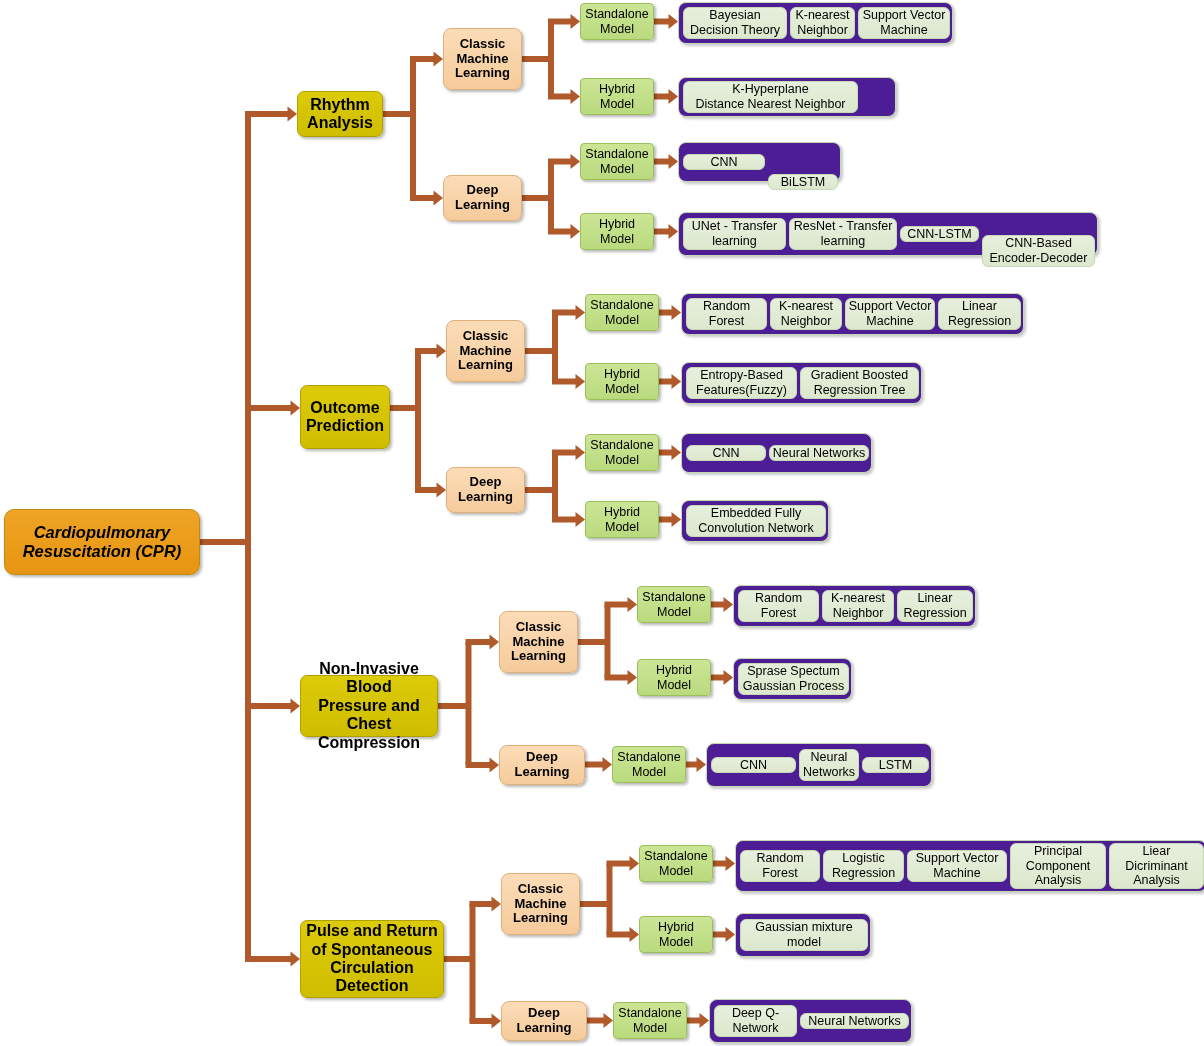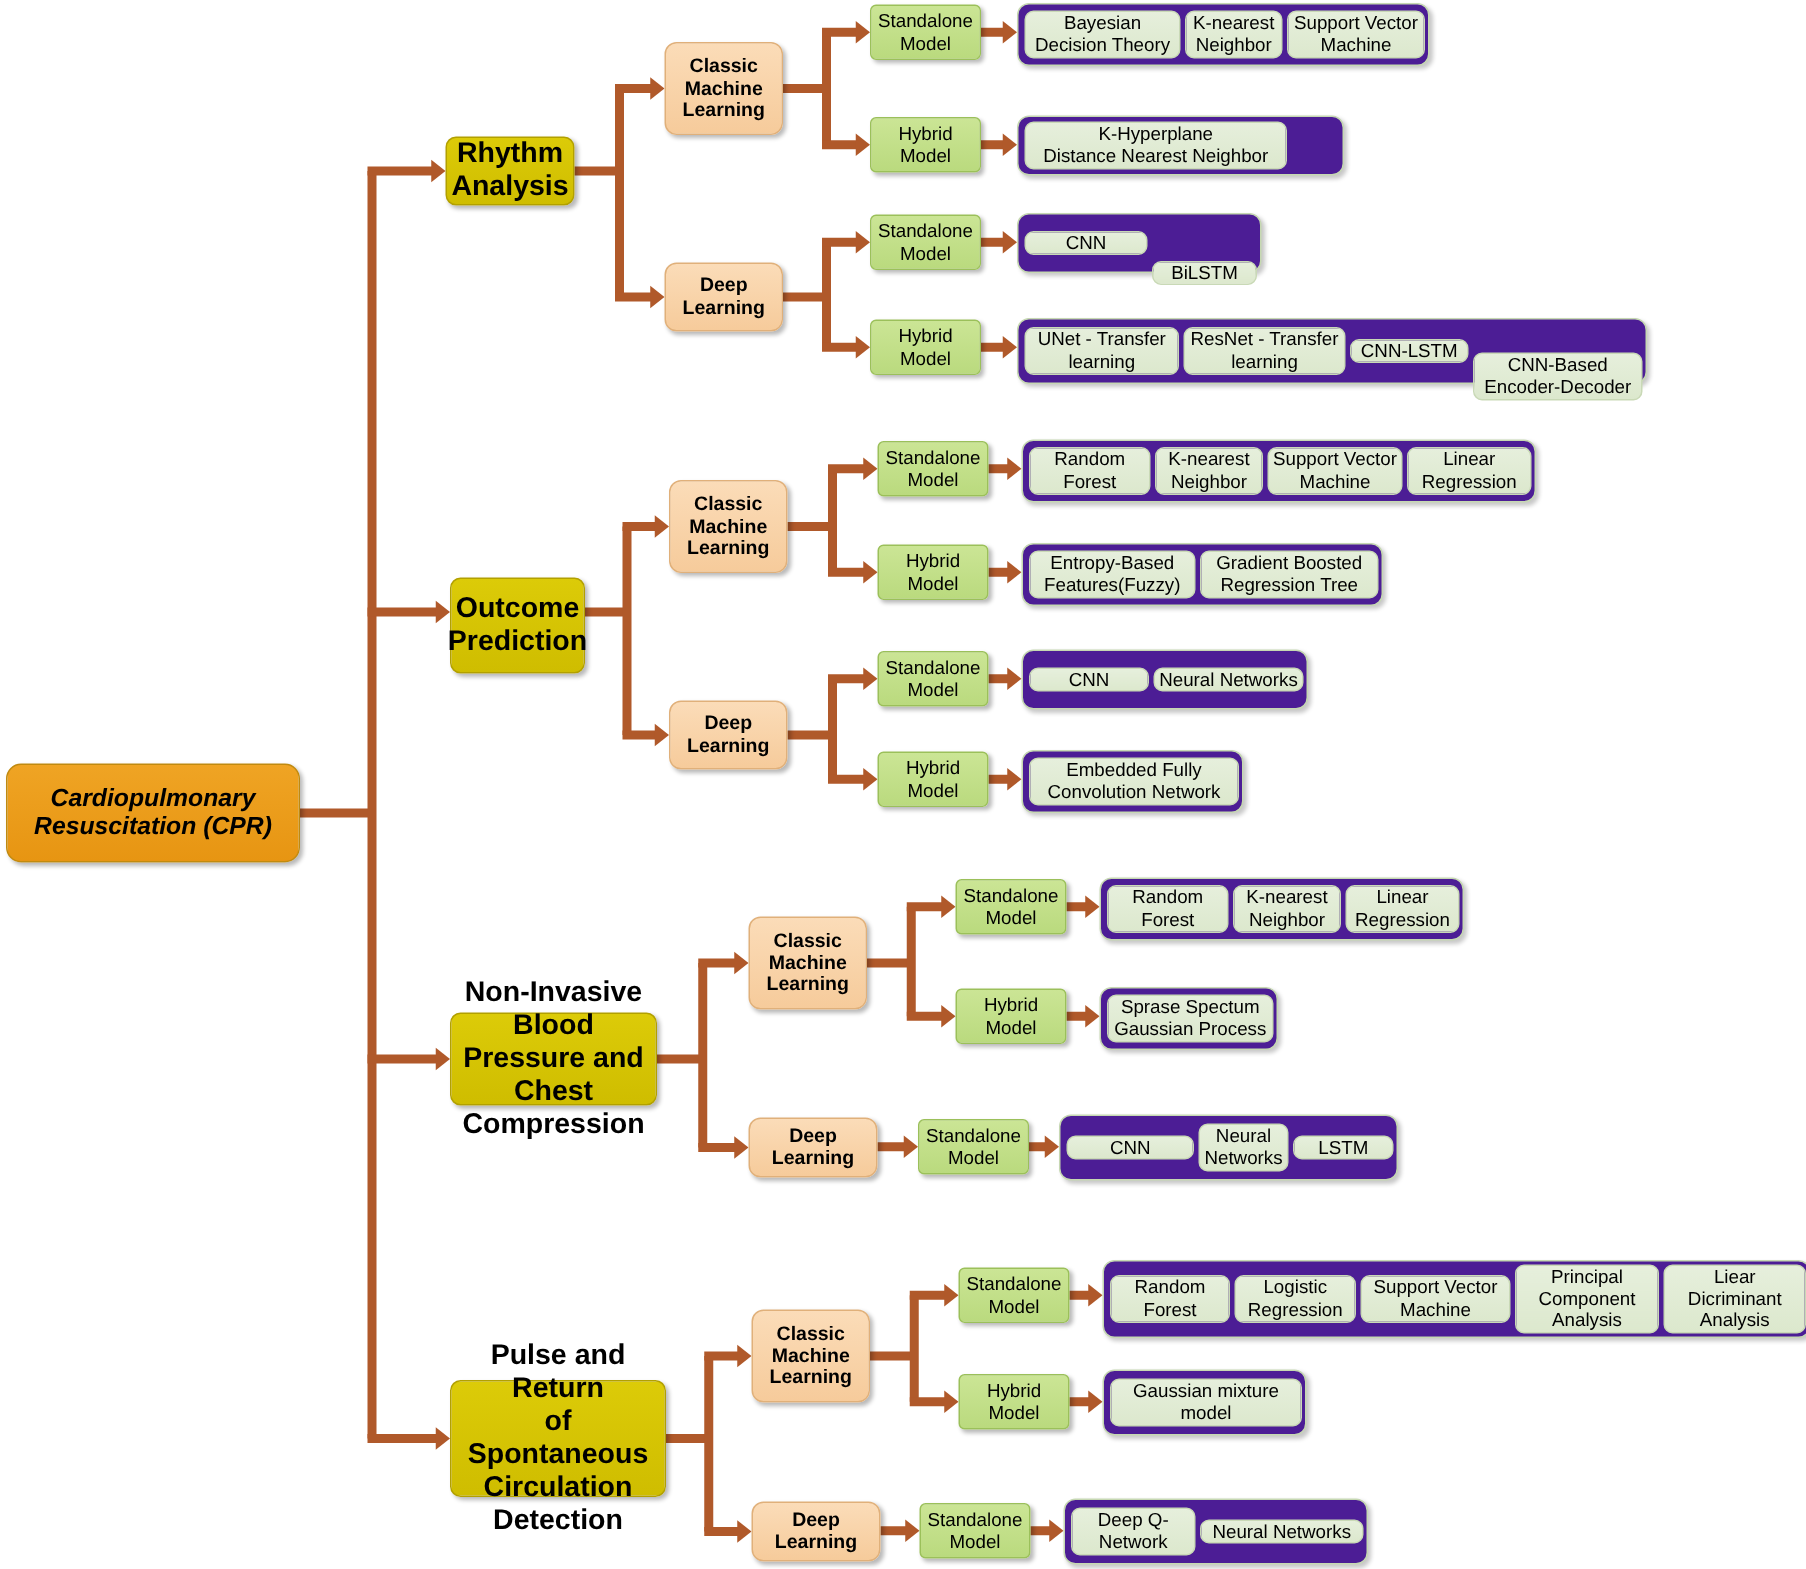--- a/index.html
+++ b/index.html
@@ -39,21 +39,21 @@
   }
 
   
   .n-cat{
     background:#d9c400;
     background:linear-gradient(#dccb08,#cfbd00);
     border:1px solid #b2a000;
     border-radius:7px;
     color:#000;
     font-weight:bold;
-    font-size:19px;
+    font-size:16px;
   }
 
   
   .n-fam{
     background:#f9d3a8;
     background:linear-gradient(#fbdcb8,#f6cb9b);
     border:1px solid #e0b07a;
     border-radius:8px;
     color:#000;
     font-weight:bold;

